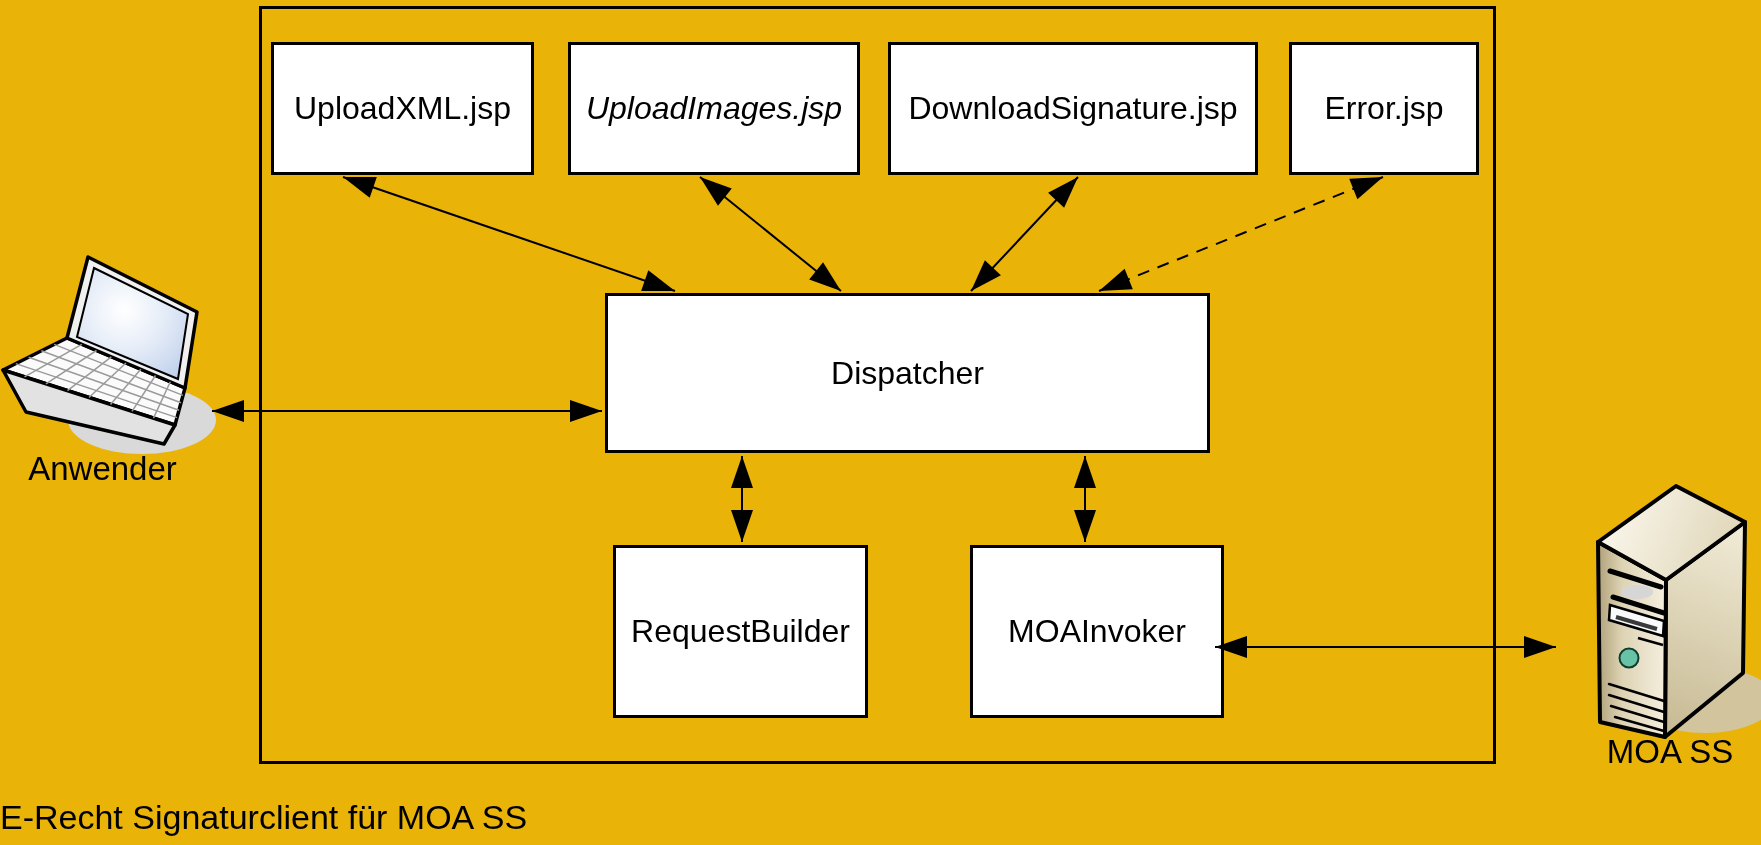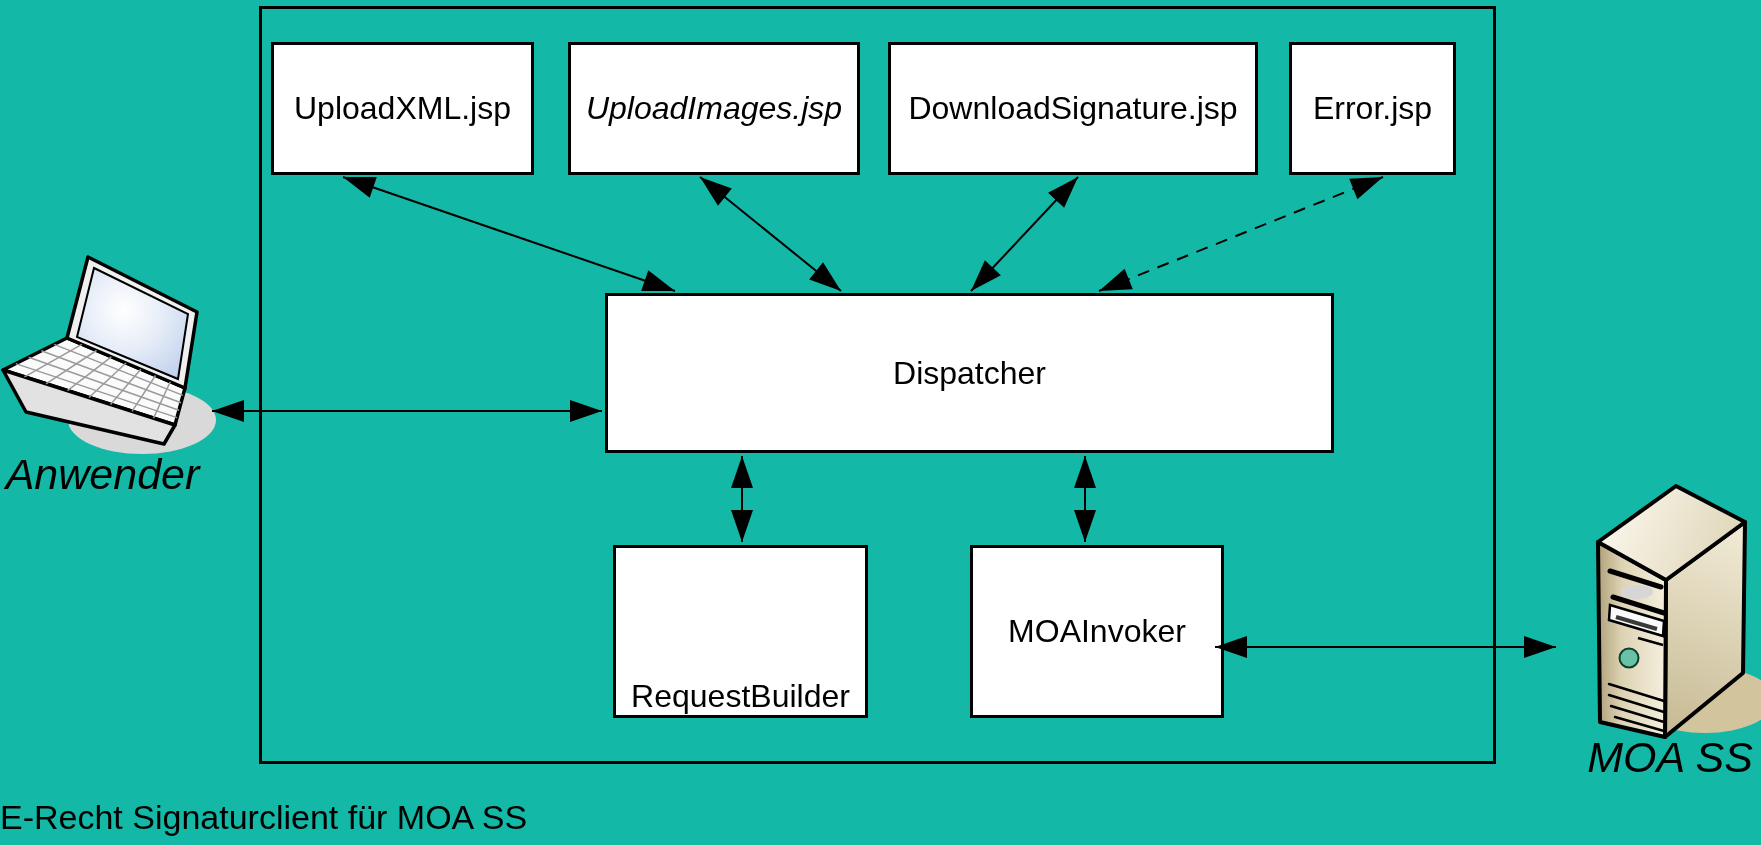--- a/index.html
+++ b/index.html
@@ -8,21 +8,21 @@
     background: #ffffff;
     width: 1761px;
     height: 845px;
     overflow: hidden;
     font-family: "Liberation Sans", sans-serif;
   }
   .canvas {
     position: relative;
     width: 1761px;
     height: 845px;
-    background: #14b8a6;
+    background: #eab308;
   }
   .boundary {
     position: absolute;
     left: 259px; top: 6px;
     width: 1237px; height: 758px;
     border: 3px solid #000;
     box-sizing: border-box;
     background: transparent;
   }
   .node {
@@ -33,35 +33,34 @@
     display: flex;
     align-items: center;
     justify-content: center;
     font-size: 32px;
     color: #000;
     white-space: nowrap;
   }
   #n-uploadxml      { left: 271px;  top: 42px;  width: 263px; height: 133px; }
   #n-uploadimages   { left: 568px;  top: 42px;  width: 292px; height: 133px; font-style: italic; }
   #n-downloadsig    { left: 888px;  top: 42px;  width: 370px; height: 133px; }
-  #n-error          { left: 1289px; top: 42px;  width: 167px; height: 133px; }
-  #n-dispatcher     { left: 605px;  top: 293px; width: 729px; height: 160px; }
-  #n-requestbuilder { left: 613px;  top: 545px; width: 255px; height: 173px; align-items: flex-end; }
+  #n-error          { left: 1289px; top: 42px;  width: 190px; height: 133px; }
+  #n-dispatcher     { left: 605px;  top: 293px; width: 605px; height: 160px; }
+  #n-requestbuilder { left: 613px;  top: 545px; width: 255px; height: 173px; }
   #n-moainvoker     { left: 958px;  top: 545px; width: 254px; height: 173px; margin-left: 12px; }
   .arrows-layer {
     position: absolute;
     left: 0; top: 0;
     pointer-events: none;
   }
   .actor-label {
     position: absolute;
-    font-size: 43px;
+    font-size: 33px;
     color: #000;
     text-align: center;
-    font-style: italic;
   }
   #lbl-anwender { left: 0px;    top: 450px; width: 205px; }
   #lbl-moass    { left: 1570px; top: 733px; width: 200px; }
   .caption {
     position: absolute;
     left: 0px; top: 798px;
     width: 1716px;
     text-align: left;
     font-size: 34px;
     color: #000;

